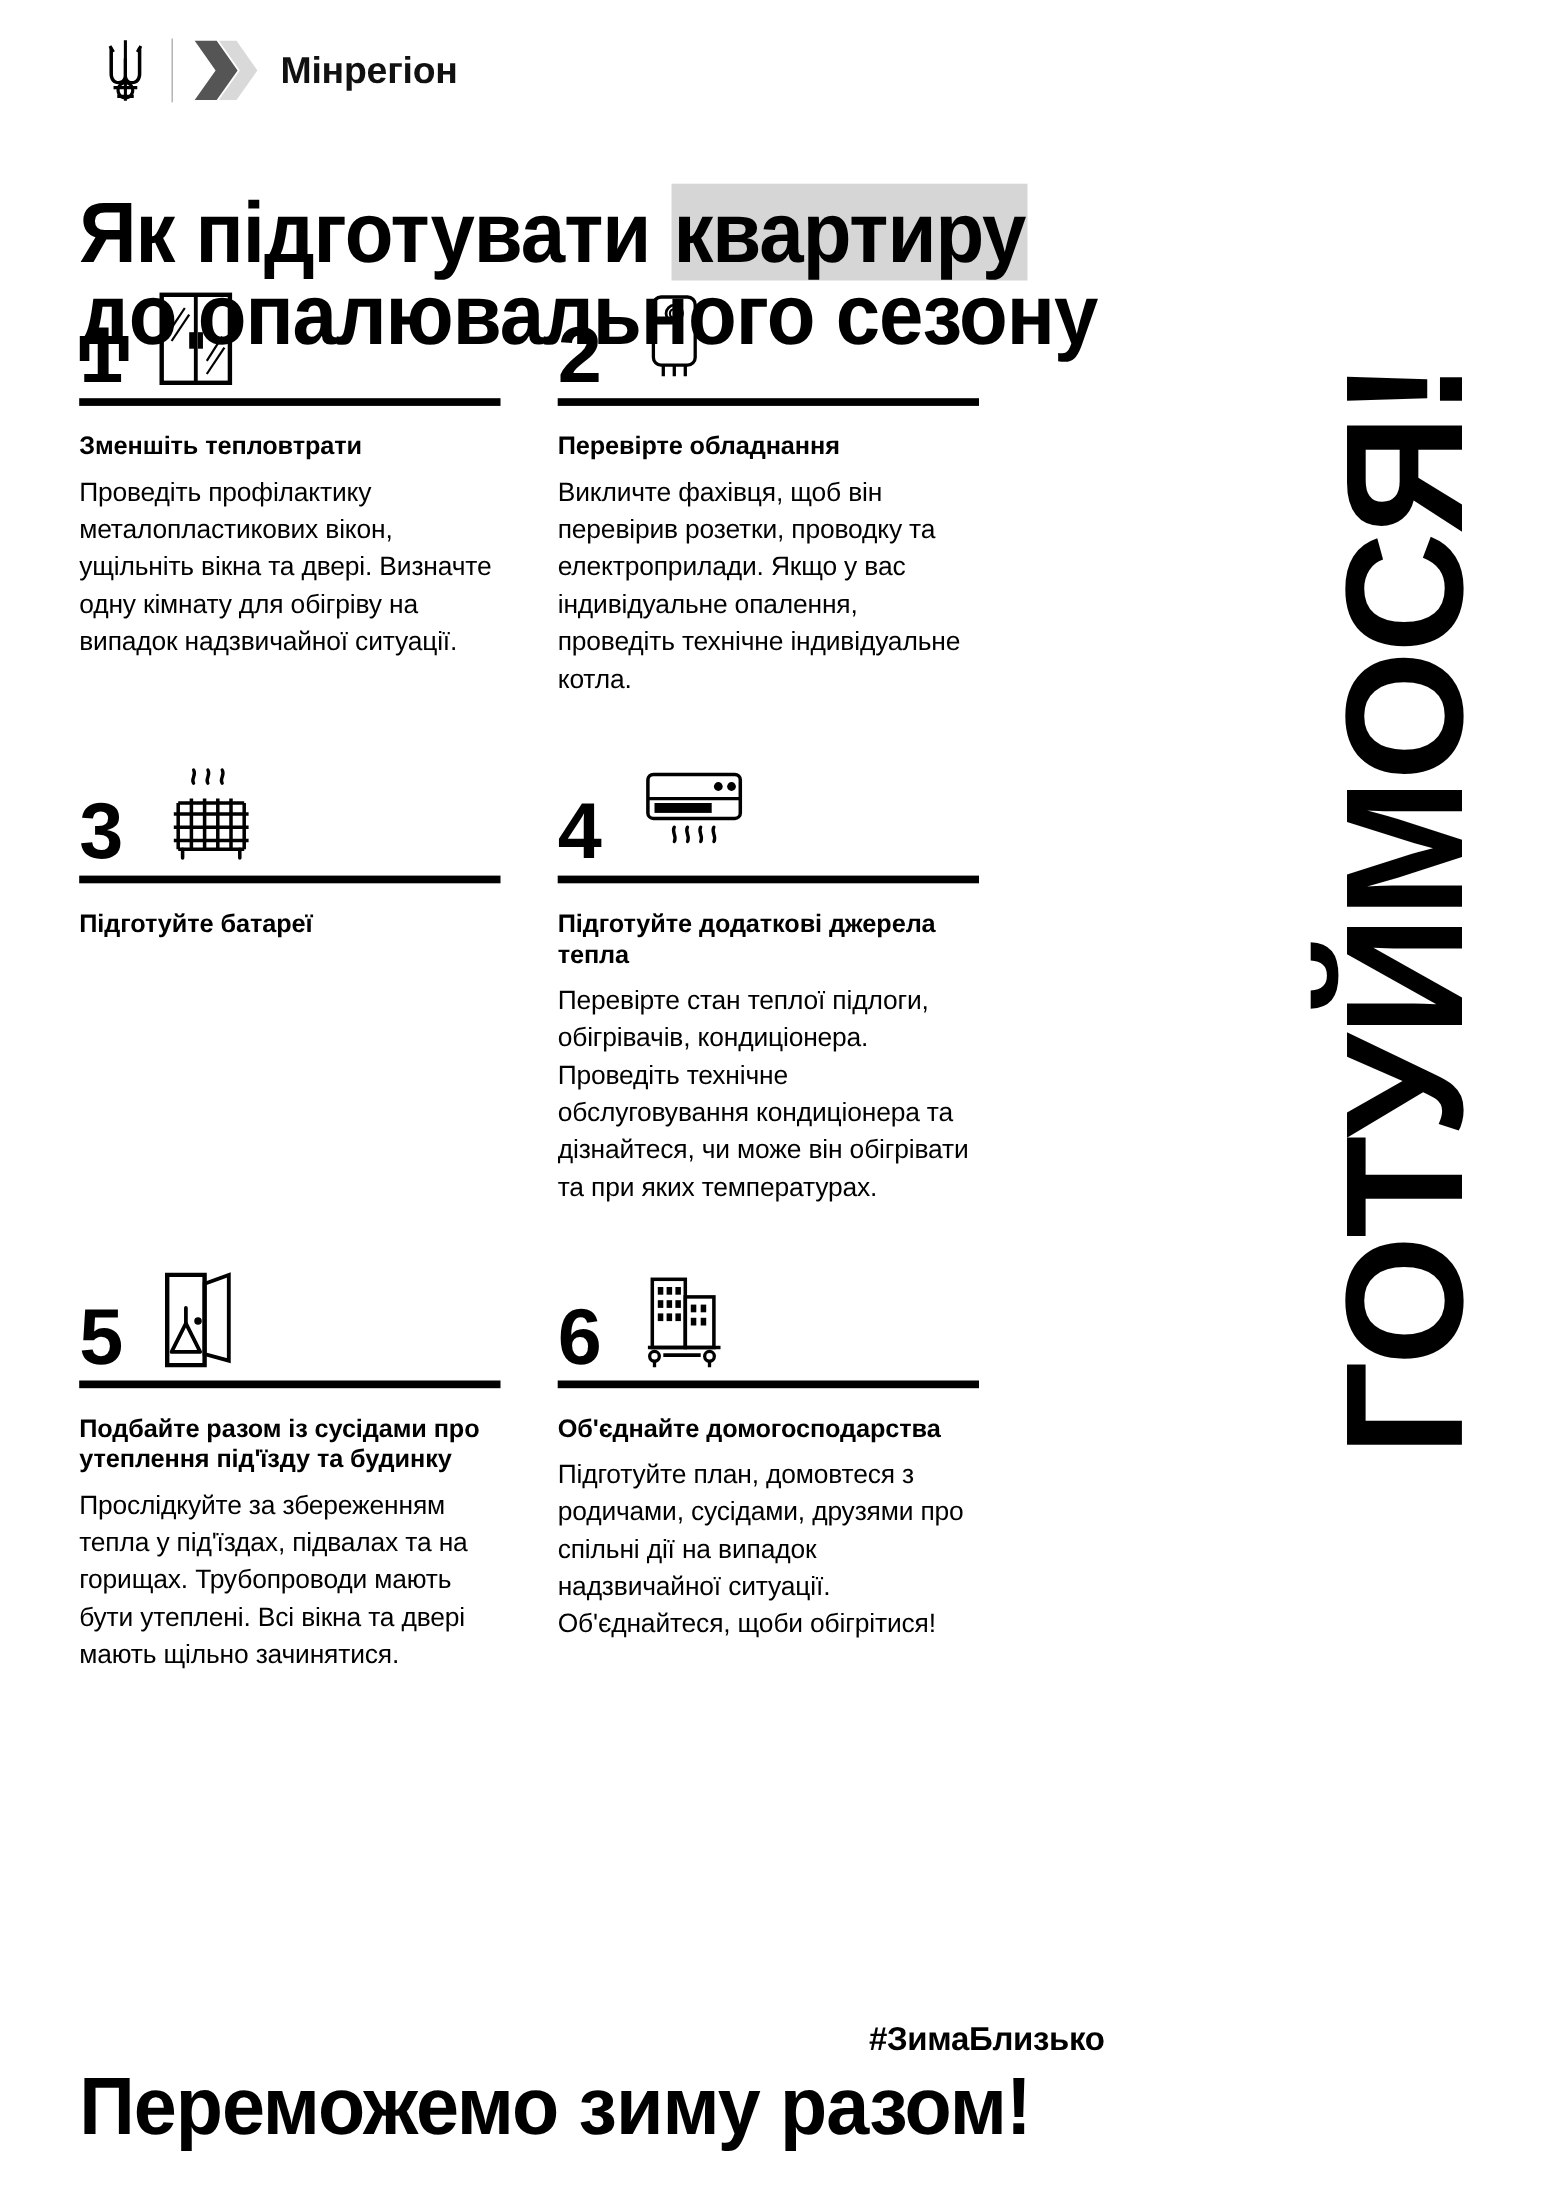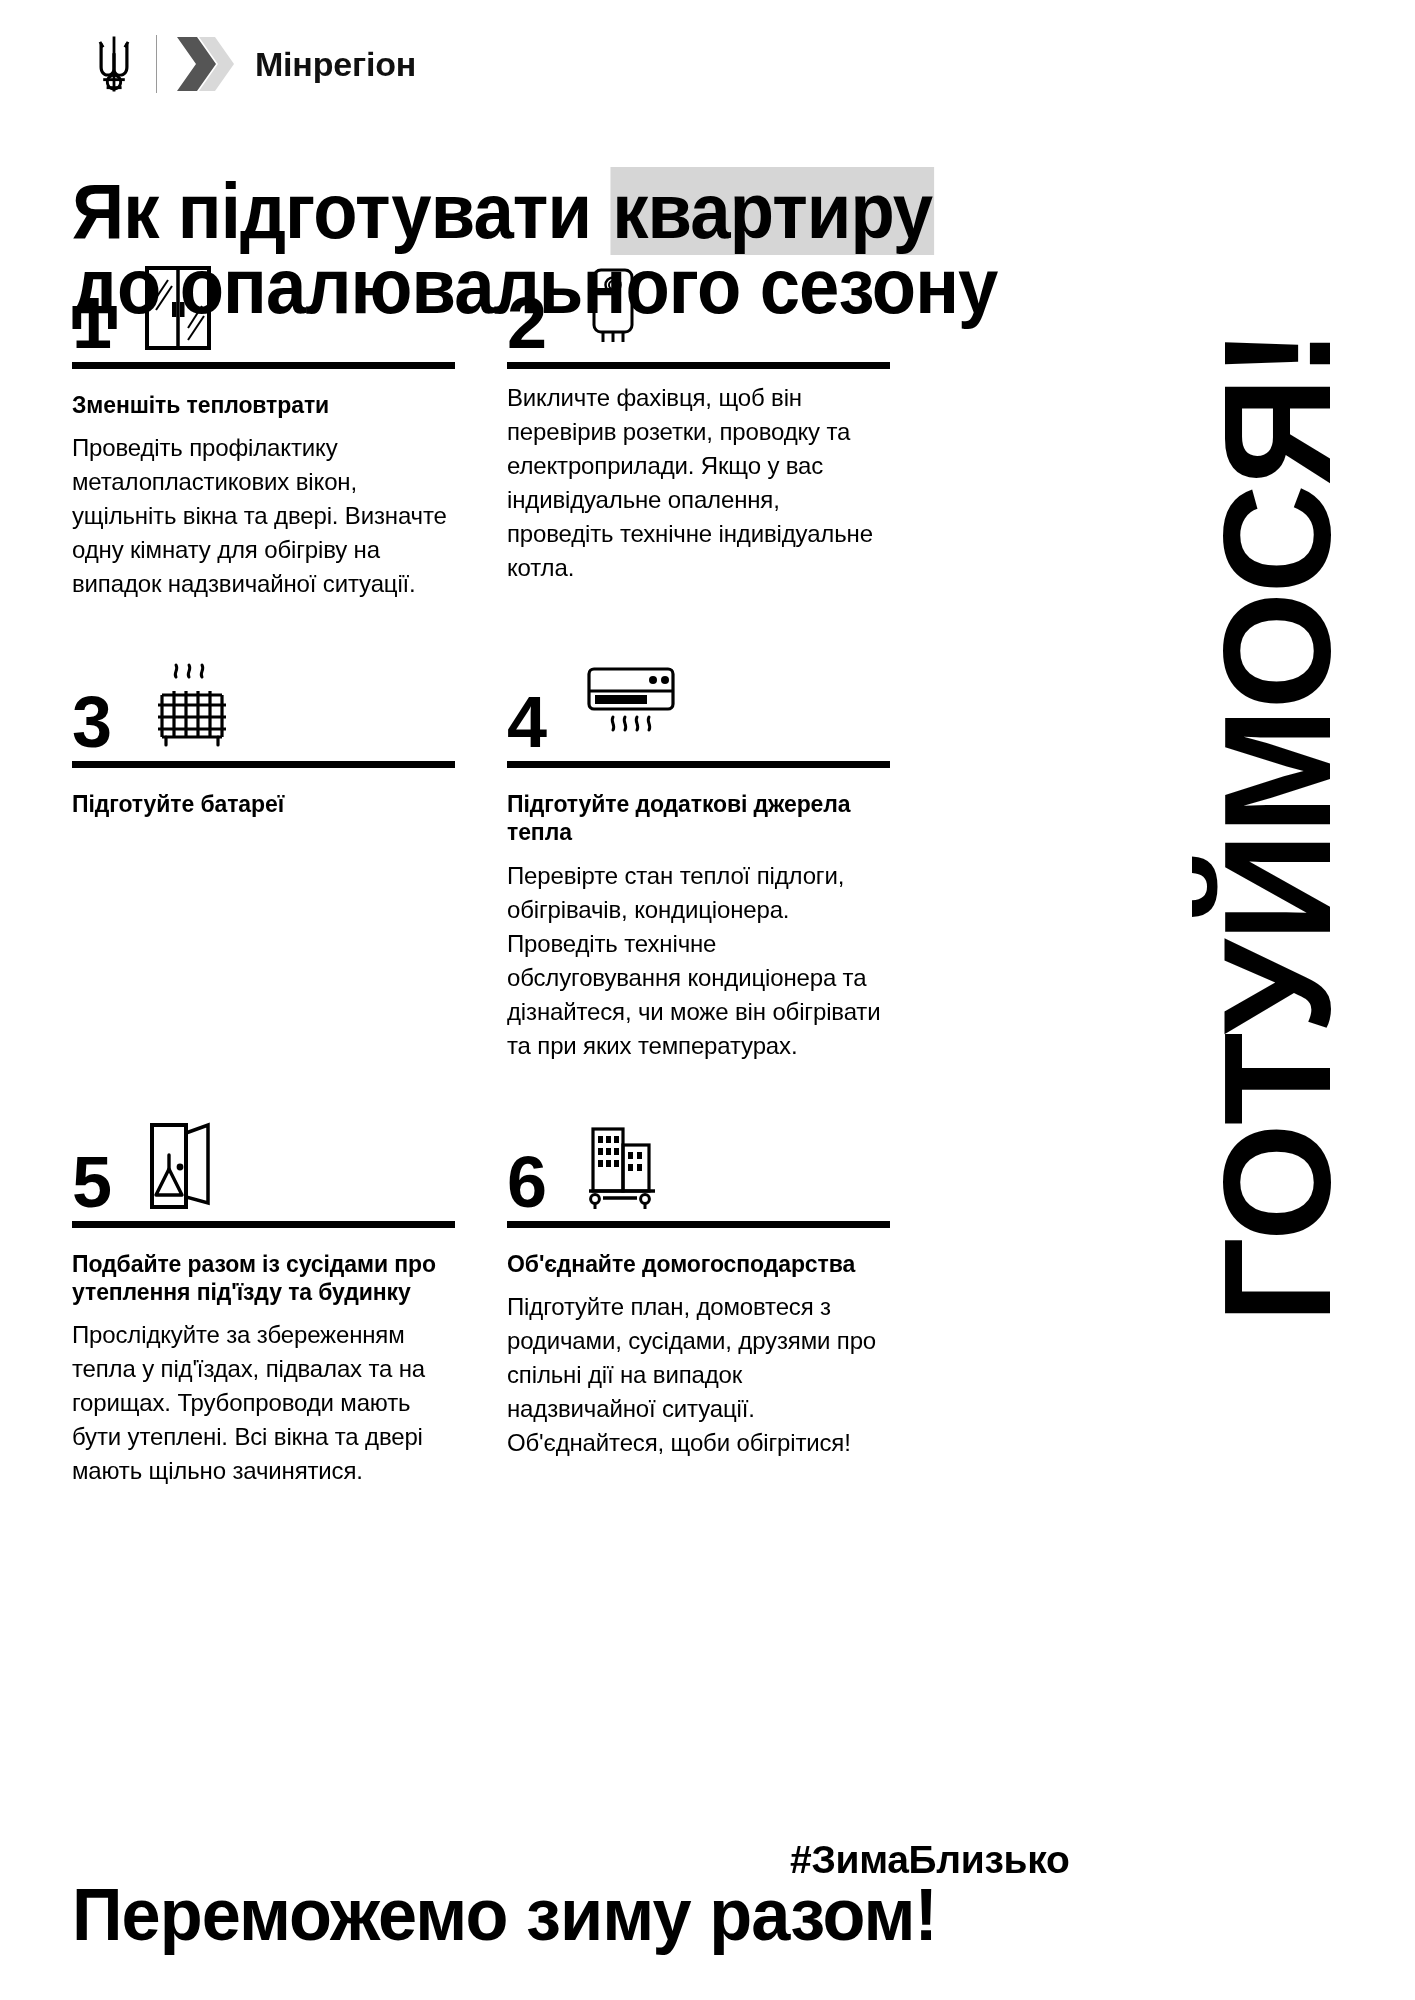--- a/index.html
+++ b/index.html
@@ -161,21 +161,21 @@
 
   .row-gap-1 { height: 60px; }
   .row-gap-2 { height: 58px; }
 
   
   .hashtag {
     position: absolute;
     left: 790px;
     top: 1838px;
     font-weight: bold;
-    font-size: 39px;
+    font-size: 30px;
     letter-spacing: -0.3px;
     white-space: nowrap;
     text-align: center;
   }
   .slogan {
     position: absolute;
     left: 72px;
     top: 1878px;
     font-family: "Liberation Sans Narrow", "Liberation Sans", sans-serif;
     font-weight: bold;
@@ -259,20 +259,21 @@
               <circle cx="46" cy="21" r="7.5" fill="none" stroke="#000" stroke-width="2.5"></circle>
               <circle cx="46" cy="21" r="4" fill="none" stroke="#000" stroke-width="2"></circle>
               <line x1="46" y1="14" x2="46" y2="21" stroke="#000" stroke-width="2.2"></line>
               <line x1="36" y1="68" x2="36" y2="78" stroke="#000" stroke-width="3"></line>
               <line x1="46" y1="68" x2="46" y2="78" stroke="#000" stroke-width="3"></line>
               <line x1="56" y1="68" x2="56" y2="78" stroke="#000" stroke-width="3"></line>
             </svg>
           </div>
         </div>
         <div class="step-rule"></div>
+        <div class="step-title">Перевірте  обладнання</div>
         <div class="step-body">Викличте фахівця, щоб він перевірив розетки, проводку та електроприлади. Якщо у вас індивідуальне опалення, проведіть технічне індивідуальне котла.</div>
       </div>
 
     </div>
 
     <div class="row-gap-1"></div>
 
     <div class="step-row">
 
       <div class="step">

